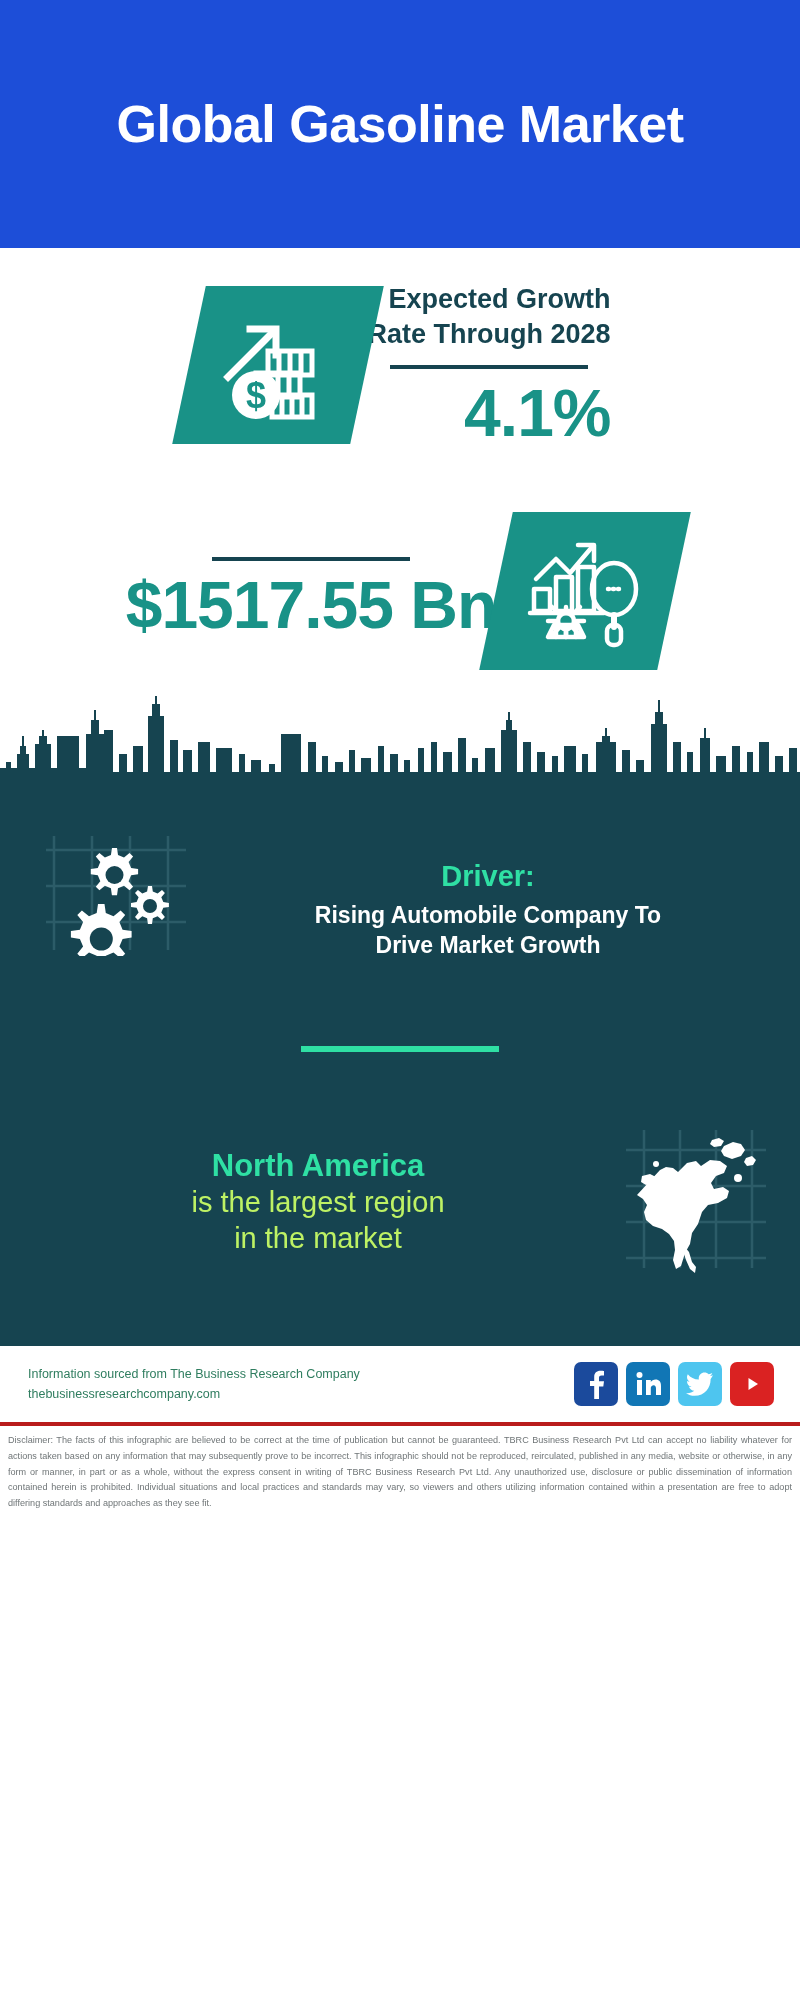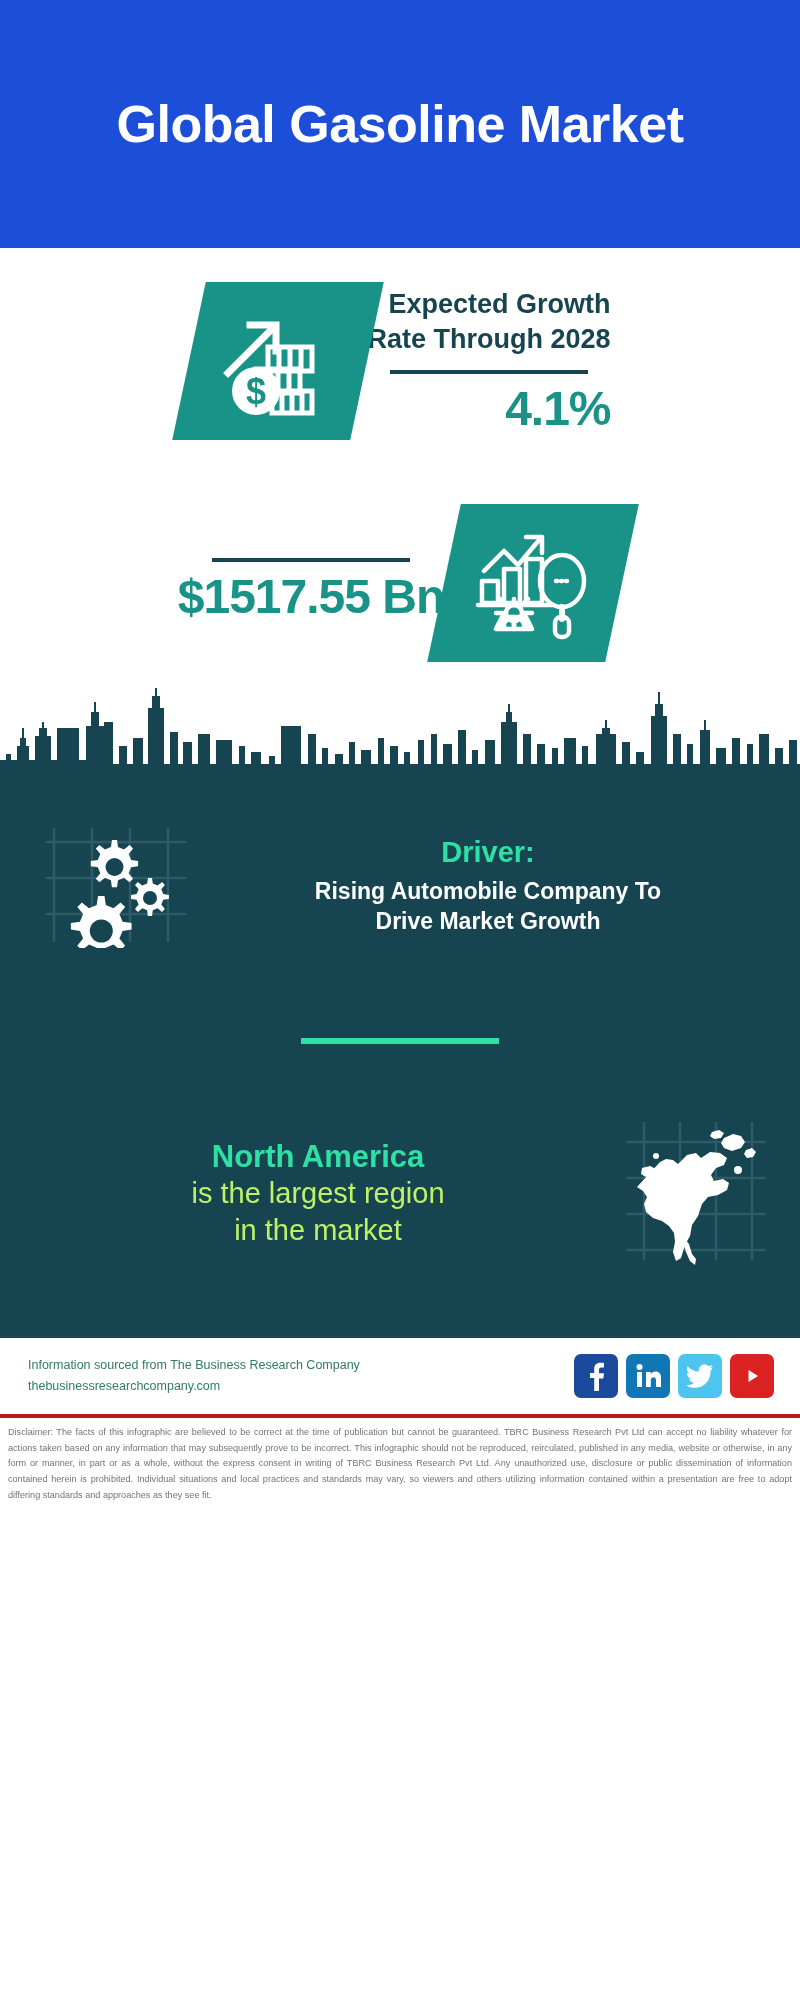--- a/index.html
+++ b/index.html
@@ -66,21 +66,21 @@
     white-space: pre-line;
   }
   .stat-rule {
     width: 198px;
     height: 4px;
     background: #164450;
     margin: 14px auto 10px;
   }
   .stat-value {
     color: #199287;
-    font-size: 48px;
+    font-size: 66px;
     font-weight: bold;
     line-height: 1.05;
     letter-spacing: -1px;
   }
 
   .gap-1 { height: 64px; }
 
   
   .skyline-wrap {
     position: relative;
@@ -91,21 +91,21 @@
 
   
   .dark {
     background: #164450;
     position: relative;
     padding-bottom: 10px;
   }
 
   .driver-row {
     display: flex;
-    align-items: center;
+    align-items: flex-end;
     padding: 14px 26px 0 44px;
     gap: 18px;
   }
   .grid-icon { flex: none; }
   .driver-text { flex: 1; text-align: center; padding-right: 10px; }
   .driver-heading {
     color: #2fe0a4;
     font-size: 29px;
     font-weight: bold;
     margin-bottom: 8px;

